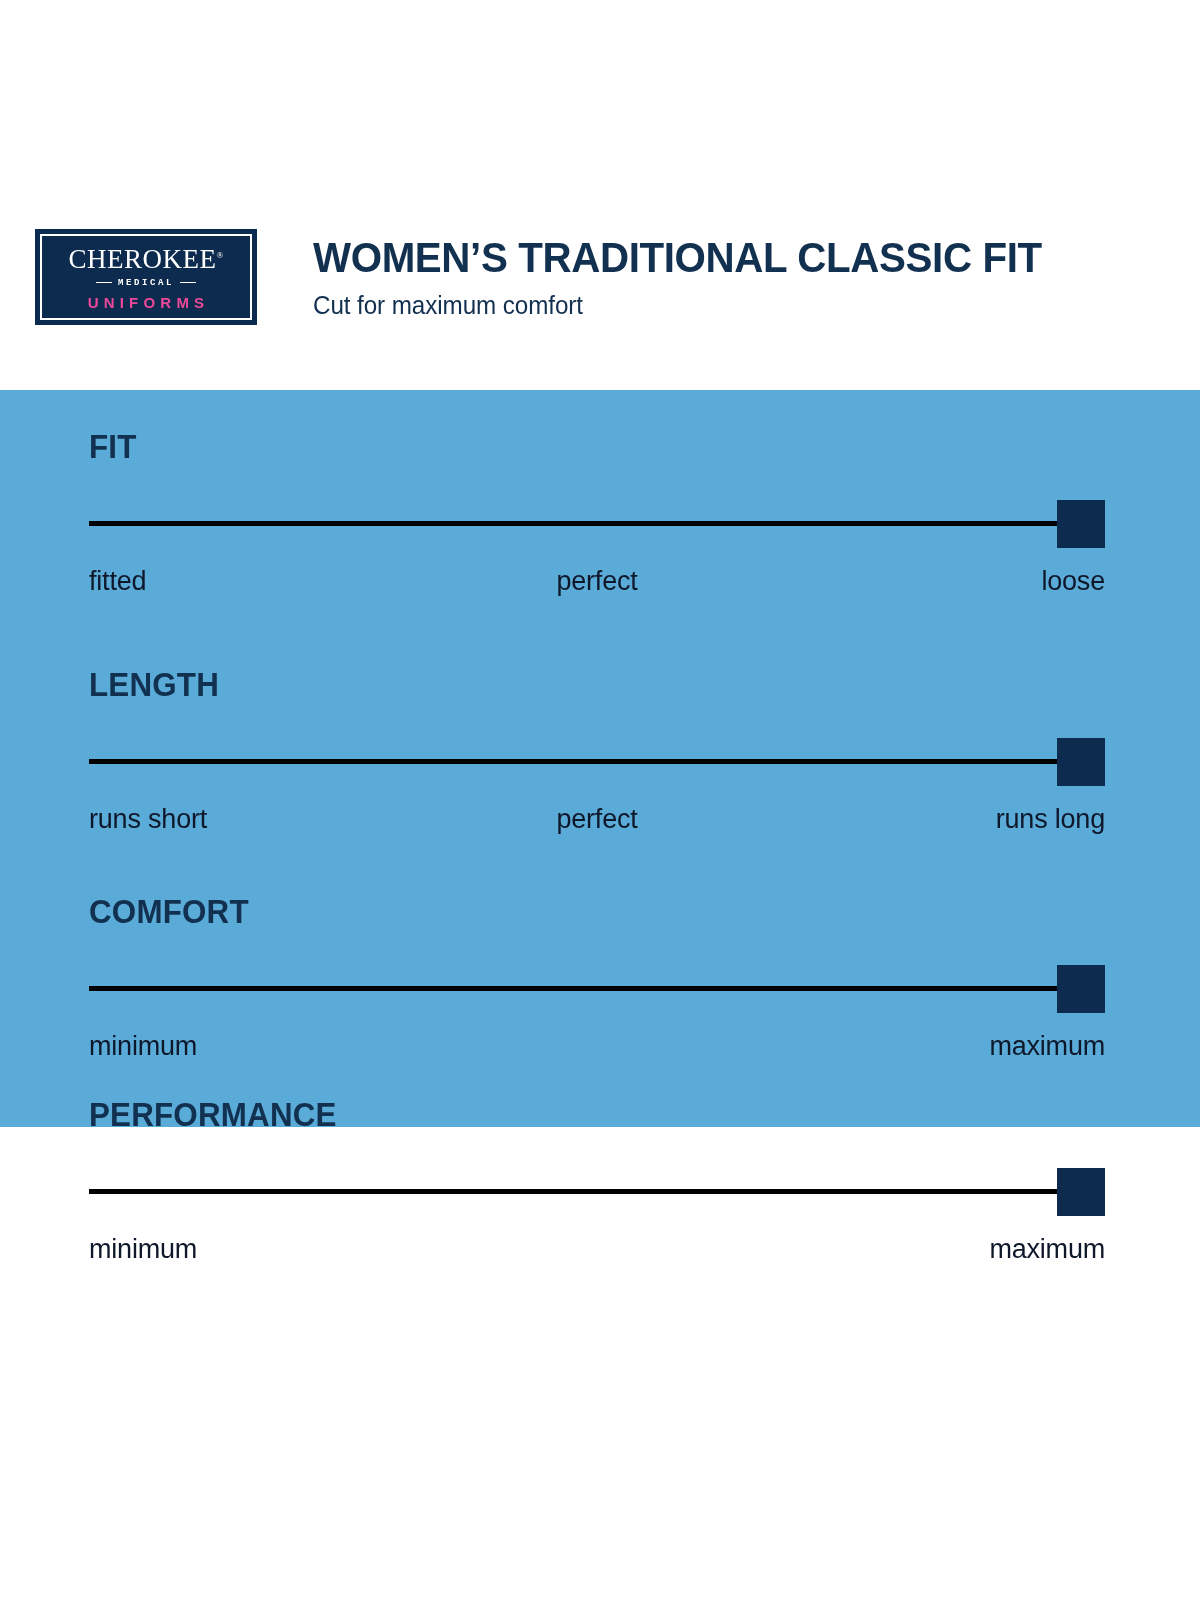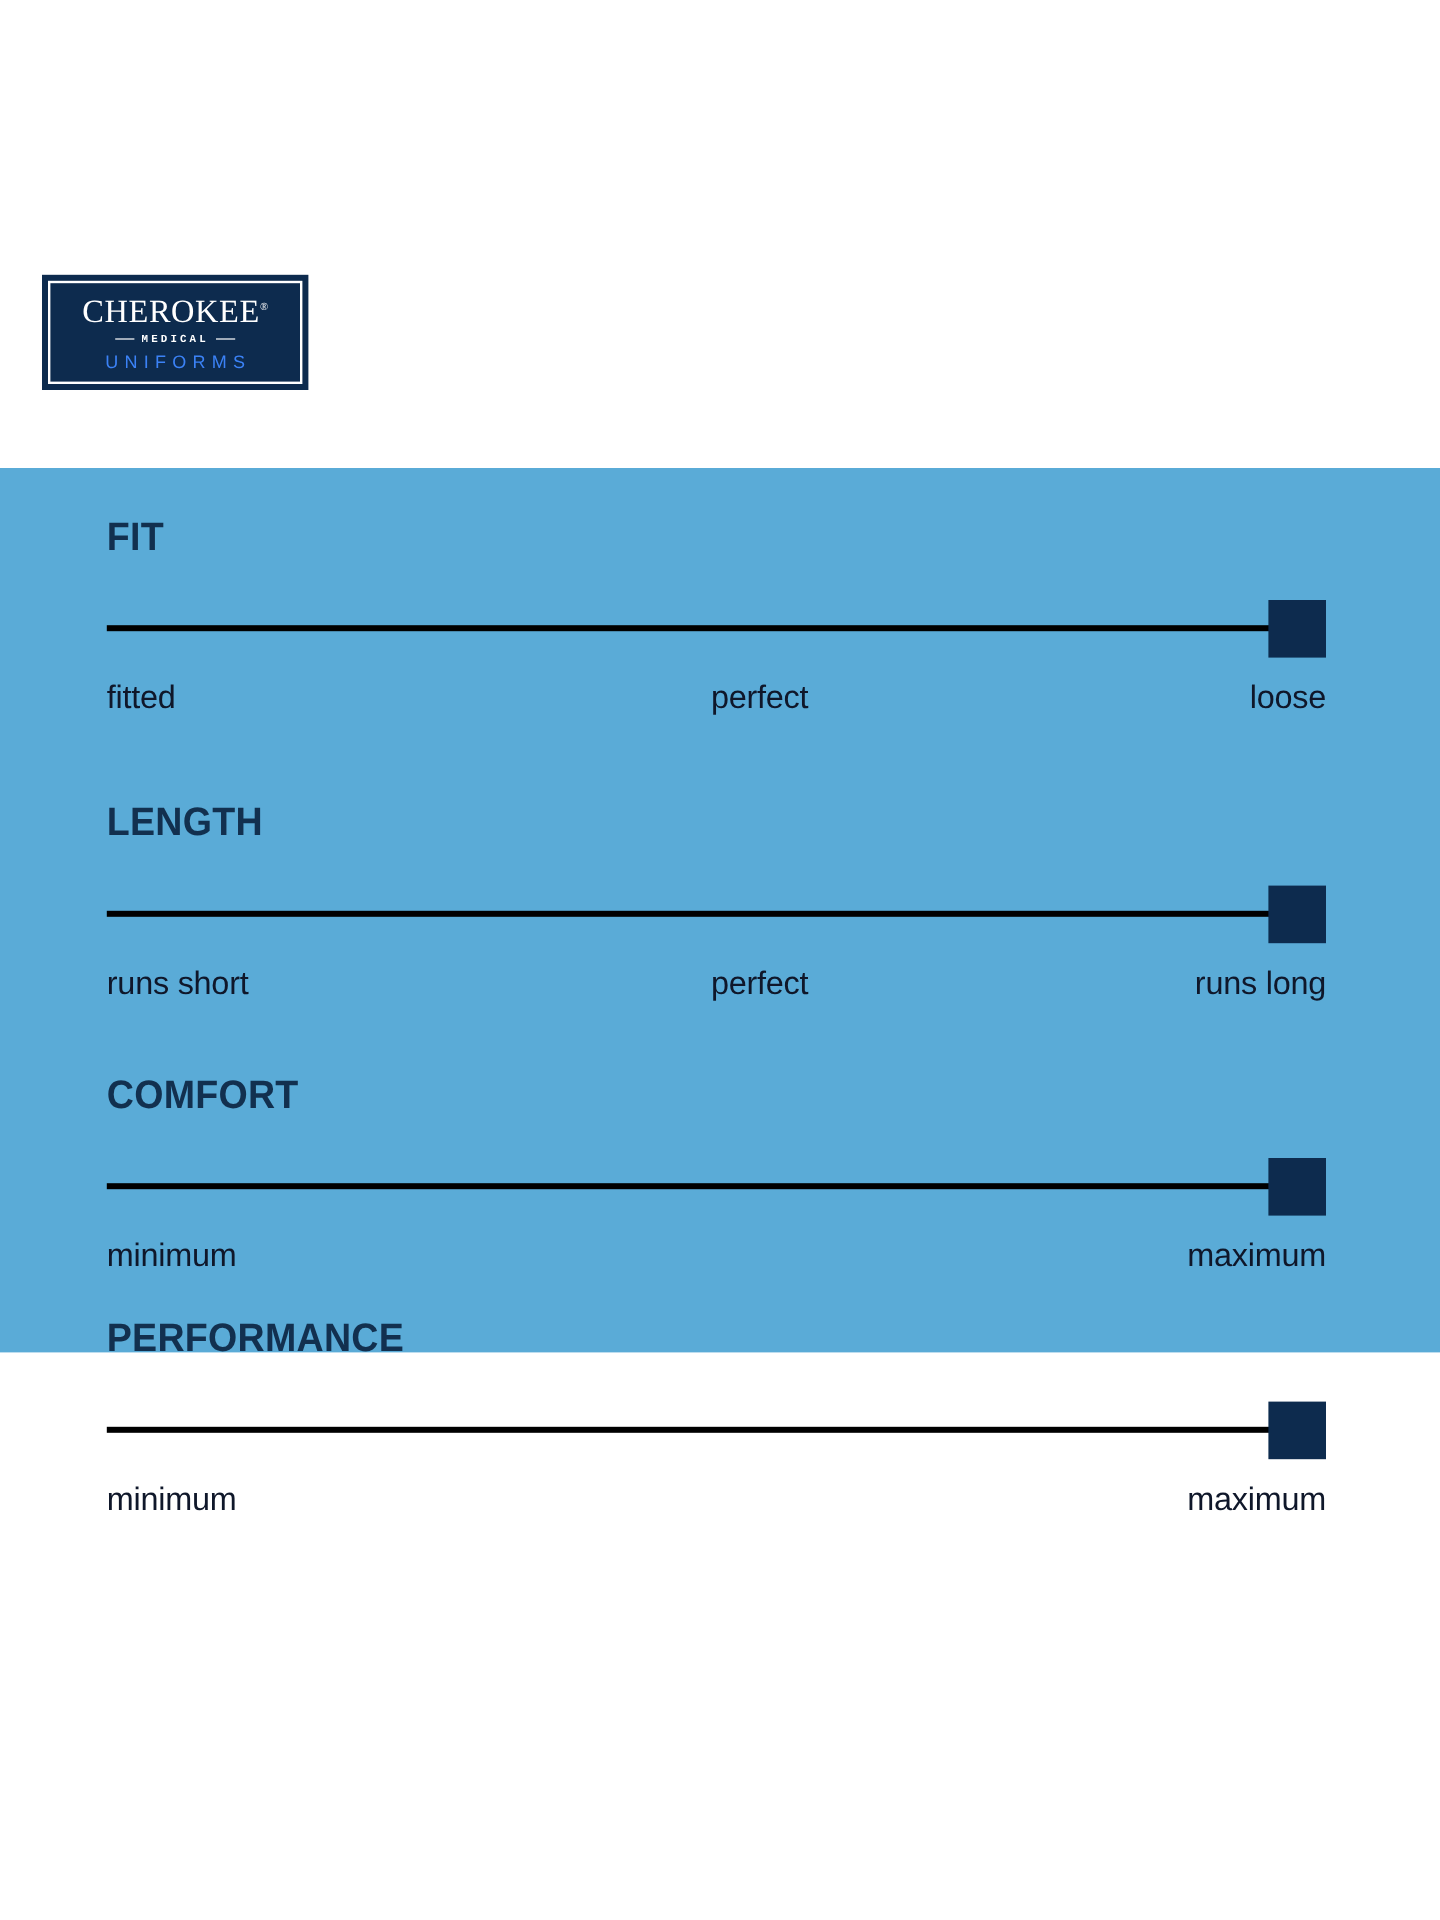--- a/index.html
+++ b/index.html
@@ -82,24 +82,24 @@
   .logo-medical .txt {
     font-family: Liberation Mono, monospace;
     color: #ffffff;
     font-size: 9px;
     letter-spacing: 2.6px;
     font-weight: 600;
     white-space: nowrap;
   }
   .logo-uniforms {
     font-family: "Liberation Sans", sans-serif;
-    color: #3b82f6;
+    color: #ec4899;
     font-size: 15px;
     letter-spacing: 5.2px;
-    font-weight: 400;
+    font-weight: 700;
     margin-top: 6px;
     margin-left: 5px;
     white-space: nowrap;
   }
 
   .header-titles {
     position: absolute;
     left: 313px;
     top: 236px;
     width: 840px;
@@ -199,21 +199,21 @@
     top: 0;
     color: #0f172a;
     font-family: "Liberation Sans", sans-serif;
     font-size: 27px;
     font-weight: 400;
     letter-spacing: -0.2px;
     line-height: 1.25;
     white-space: nowrap;
   }
   .scale-label.pos-start { left: 0; }
-  .scale-label.pos-middle { left: 50%; transform: translateX(-50%); margin-left: 36px; }
+  .scale-label.pos-middle { left: 50%; transform: translateX(-50%); }
   .scale-label.pos-end { right: 0; }
 
   
   .footer {
     position: absolute;
     left: 0;
     top: 1397px;
     width: 1200px;
     height: 203px;
     background: #ffffff;
@@ -231,20 +231,24 @@
         <div class="logo-brand"><span>CHEROKEE</span><span class="reg">®</span></div>
         <div class="logo-medical">
           <span class="dash"></span>
           <span class="txt">MEDICAL</span>
           <span class="dash"></span>
         </div>
         <div class="logo-uniforms">UNIFORMS</div>
       </div>
     </div>
 
+    <div class="header-titles">
+      <div class="header-title">WOMEN’S TRADITIONAL CLASSIC FIT</div>
+      <div class="header-subtitle">Cut for maximum comfort</div>
+    </div>
 
   </div>
 
   <div class="panel">
     <div class="rows">
 
       <div class="fit-row" data-row="0">
         <div class="row-heading">FIT</div>
         <div class="slider">
           <div class="slider-track"></div>

